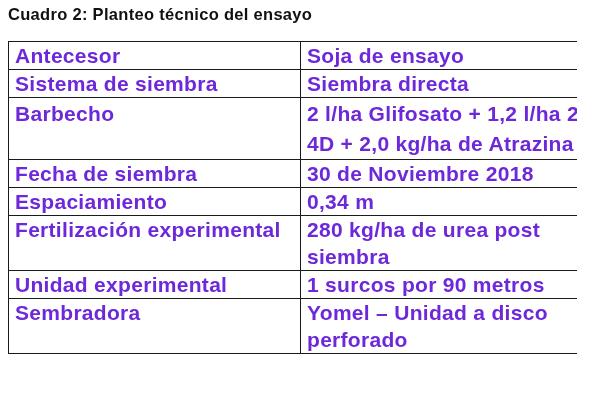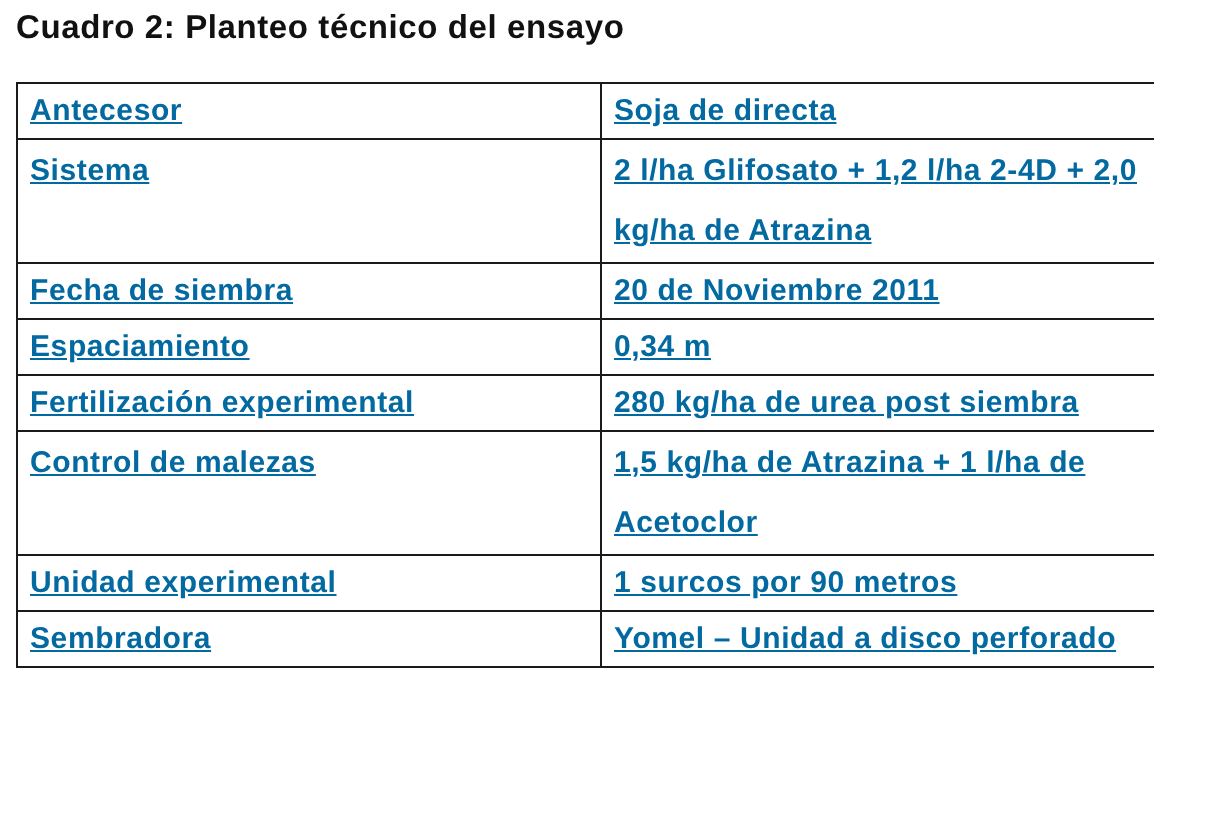--- a/index.html
+++ b/index.html
@@ -32,27 +32,26 @@
     top: 41px;
     width: 590px;
     border-collapse: collapse;
     table-layout: fixed;
     background: #ffffff;
   }
   table.spec-table td {
     border: 1.6px solid #1a1a1a;
     vertical-align: top;
     padding: 0 6px;
-    font-size: 15px;
+    font-size: 21px;
     font-weight: bold;
     letter-spacing: 0.3px;
     line-height: 27px;
-    color: #0369a1;
+    color: #6d28d9;
     overflow: hidden;
-    text-decoration: underline;
   }
   table.spec-table tr.row-normal td { height: 27px; }
   table.spec-table tr.row-tall td {
     height: 60px;
     line-height: 30px;
     padding-top: 1px;
   }
   col.col-label { width: 292px; }
   col.col-value { width: 298px; }
 </style>
@@ -64,41 +63,41 @@
   <div class="doc-title">Cuadro 2: Planteo técnico del ensayo</div>
 
   <table class="spec-table">
     <colgroup>
       <col class="col-label">
       <col class="col-value">
     </colgroup>
     <tbody>
       <tr class="row-normal">
         <td>Antecesor</td>
-        <td>Soja de directa</td>
+        <td>Soja de ensayo</td>
+      </tr>
+      <tr class="row-normal">
+        <td>Sistema de siembra</td>
+        <td>Siembra directa</td>
       </tr>
       <tr class="row-tall">
-        <td>Sistema</td>
+        <td>Barbecho</td>
         <td>2 l/ha Glifosato + 1,2 l/ha 2-4D + 2,0 kg/ha de Atrazina</td>
       </tr>
       <tr class="row-normal">
         <td>Fecha de siembra</td>
-        <td>20 de Noviembre 2011</td>
+        <td>30 de Noviembre 2018</td>
       </tr>
       <tr class="row-normal">
         <td>Espaciamiento</td>
         <td>0,34 m</td>
       </tr>
       <tr class="row-normal">
         <td>Fertilización experimental</td>
         <td>280 kg/ha de urea post siembra</td>
-      </tr>
-      <tr class="row-tall">
-        <td>Control de malezas</td>
-        <td>1,5 kg/ha de Atrazina + 1 l/ha de Acetoclor</td>
       </tr>
       <tr class="row-normal">
         <td>Unidad experimental</td>
         <td>1 surcos por 90 metros</td>
       </tr>
       <tr class="row-normal">
         <td>Sembradora</td>
         <td>Yomel – Unidad a disco perforado</td>
       </tr>
     </tbody>

